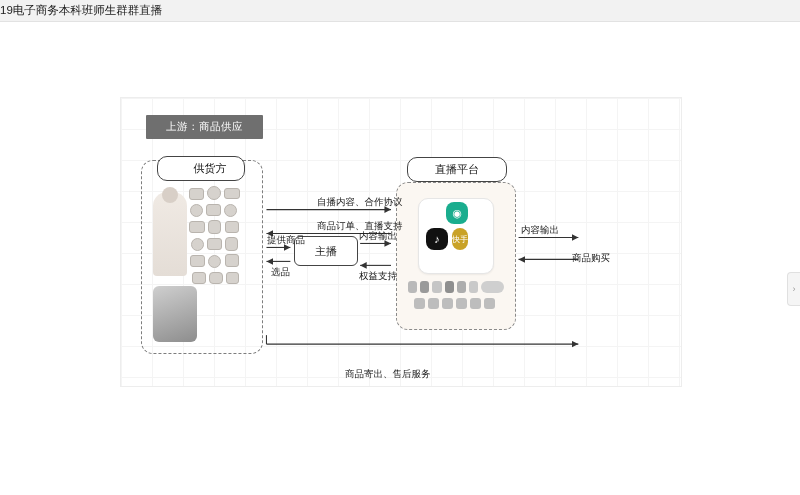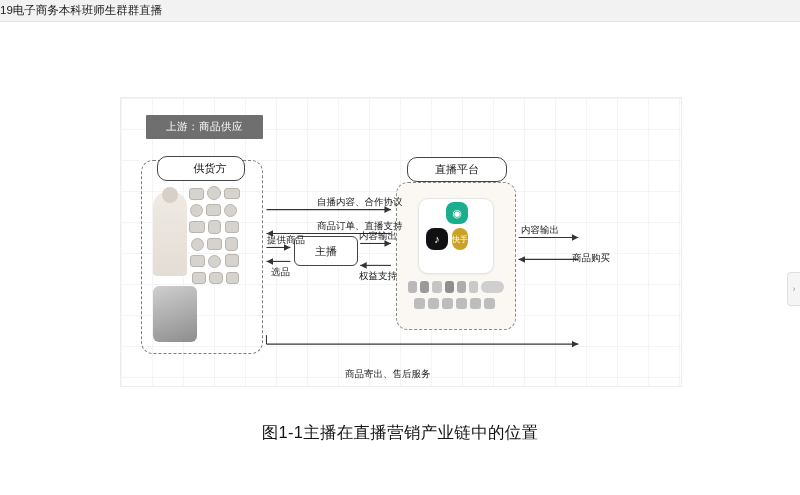--- a/index.html
+++ b/index.html
@@ -360,15 +360,14 @@
         <div class="elabel" style="left:150px; top:168px;">选品</div>
         <div class="elabel" style="left:238px; top:132px;">内容输出</div>
         <div class="elabel" style="left:238px; top:172px;">权益支持</div>
         <div class="elabel" style="left:400px; top:126px;">内容输出</div>
         <div class="elabel" style="left:404px; top:154px;margin-left:47px;">商品购买</div>
         <div class="elabel" style="left:224px; top:234px;margin-top:36px;">商品寄出、售后服务</div>
 
       </div>
     </div>
 
-    <div class="caption">图1-1主播在直播营销产业链中的位置</div>
   </div>
 </div>
 
 </body></html>

